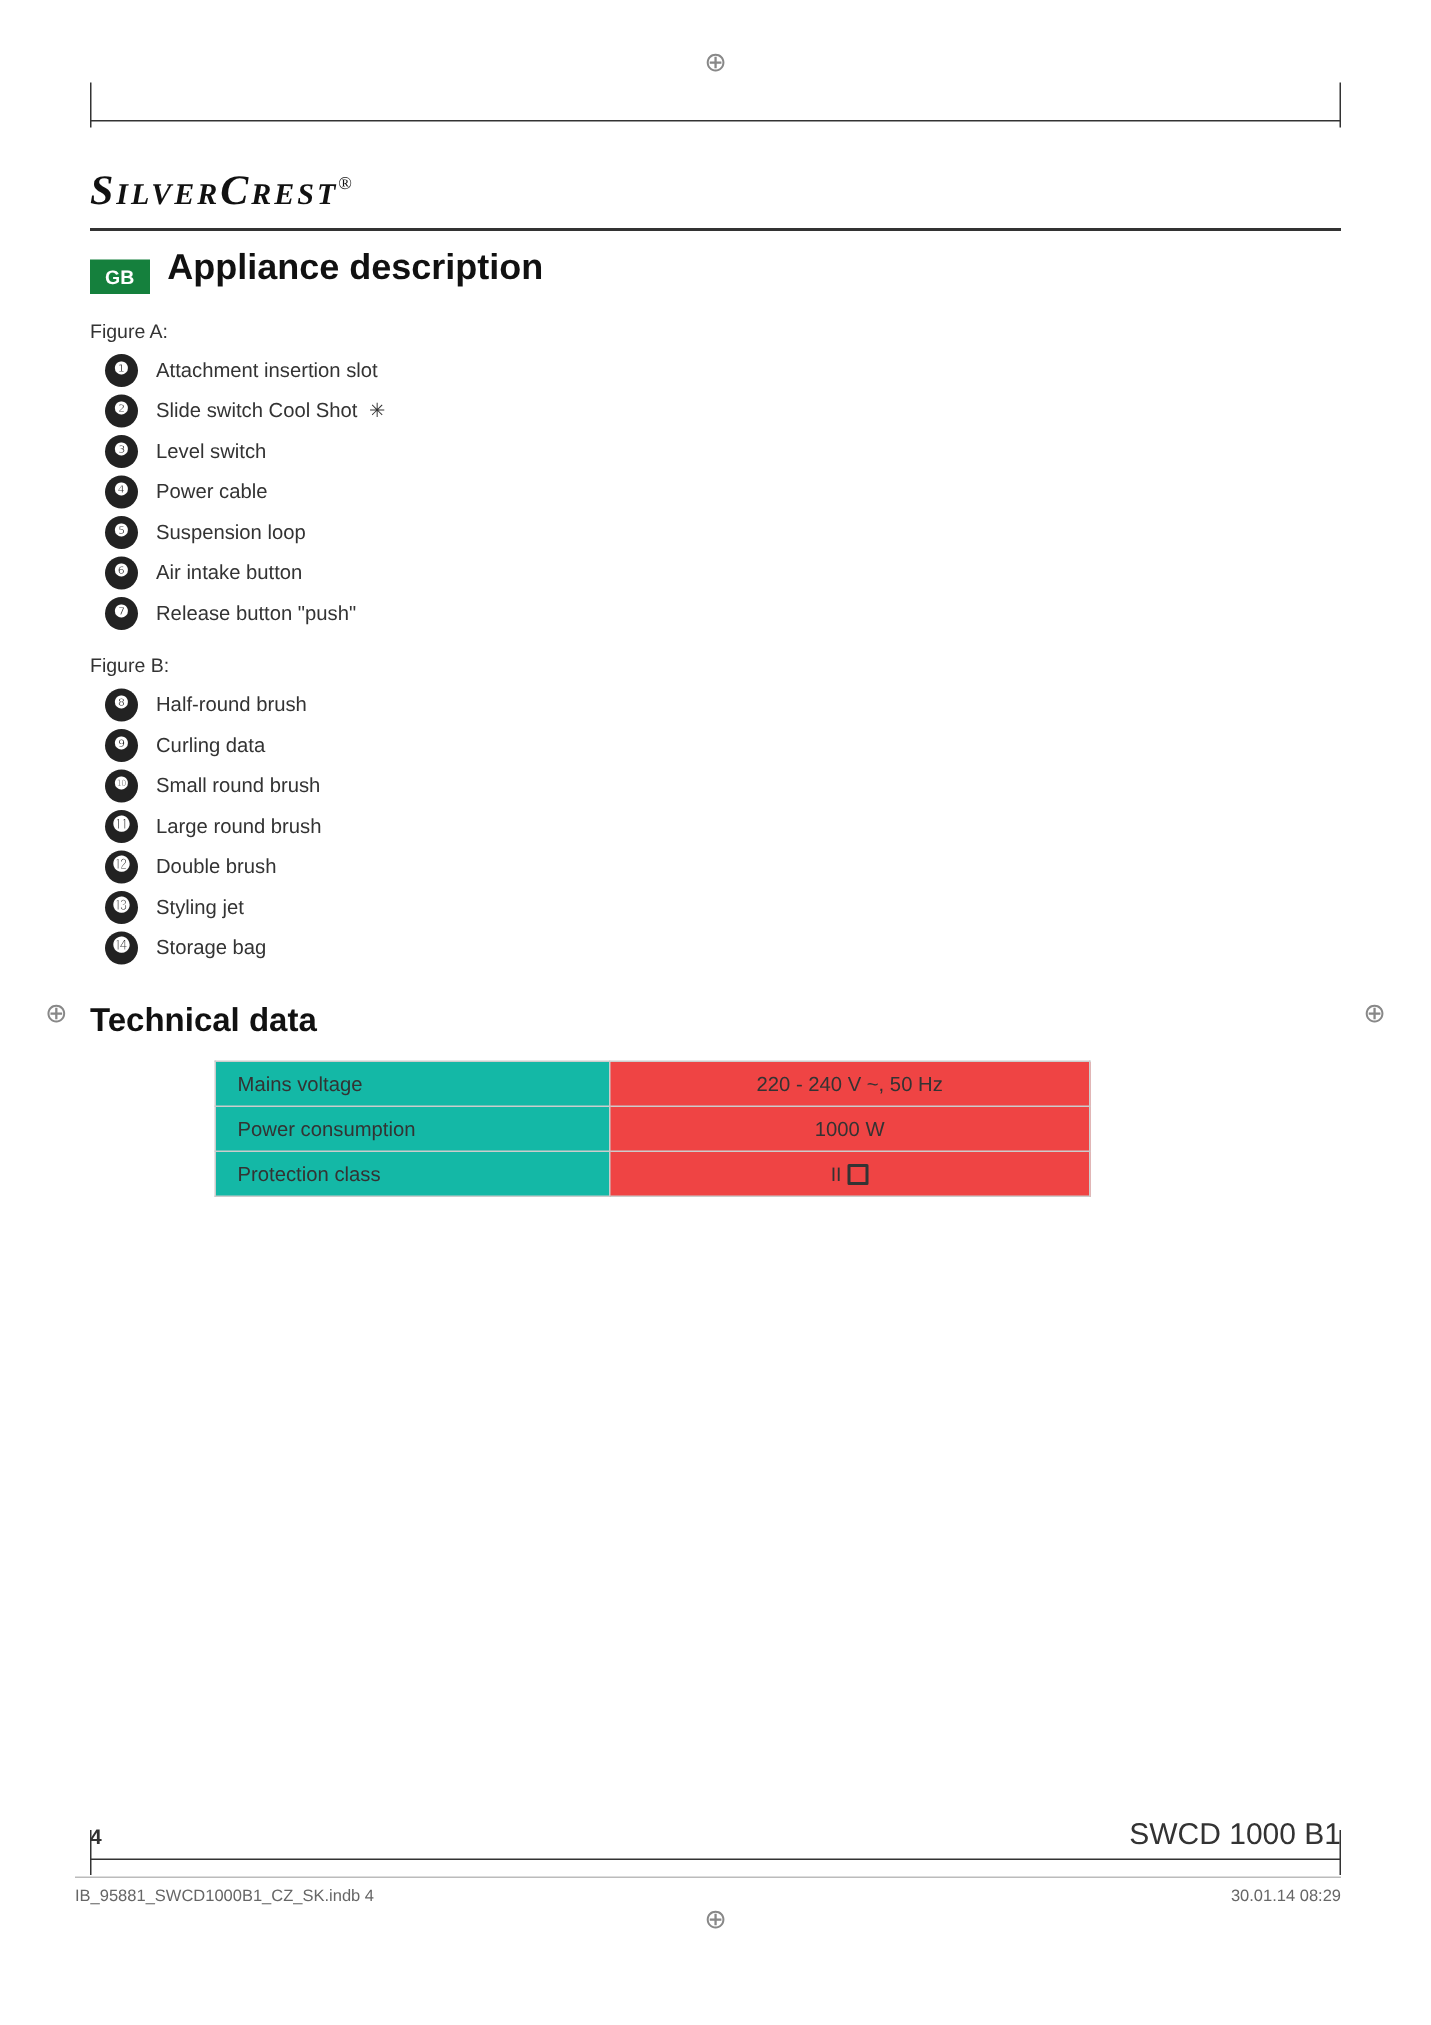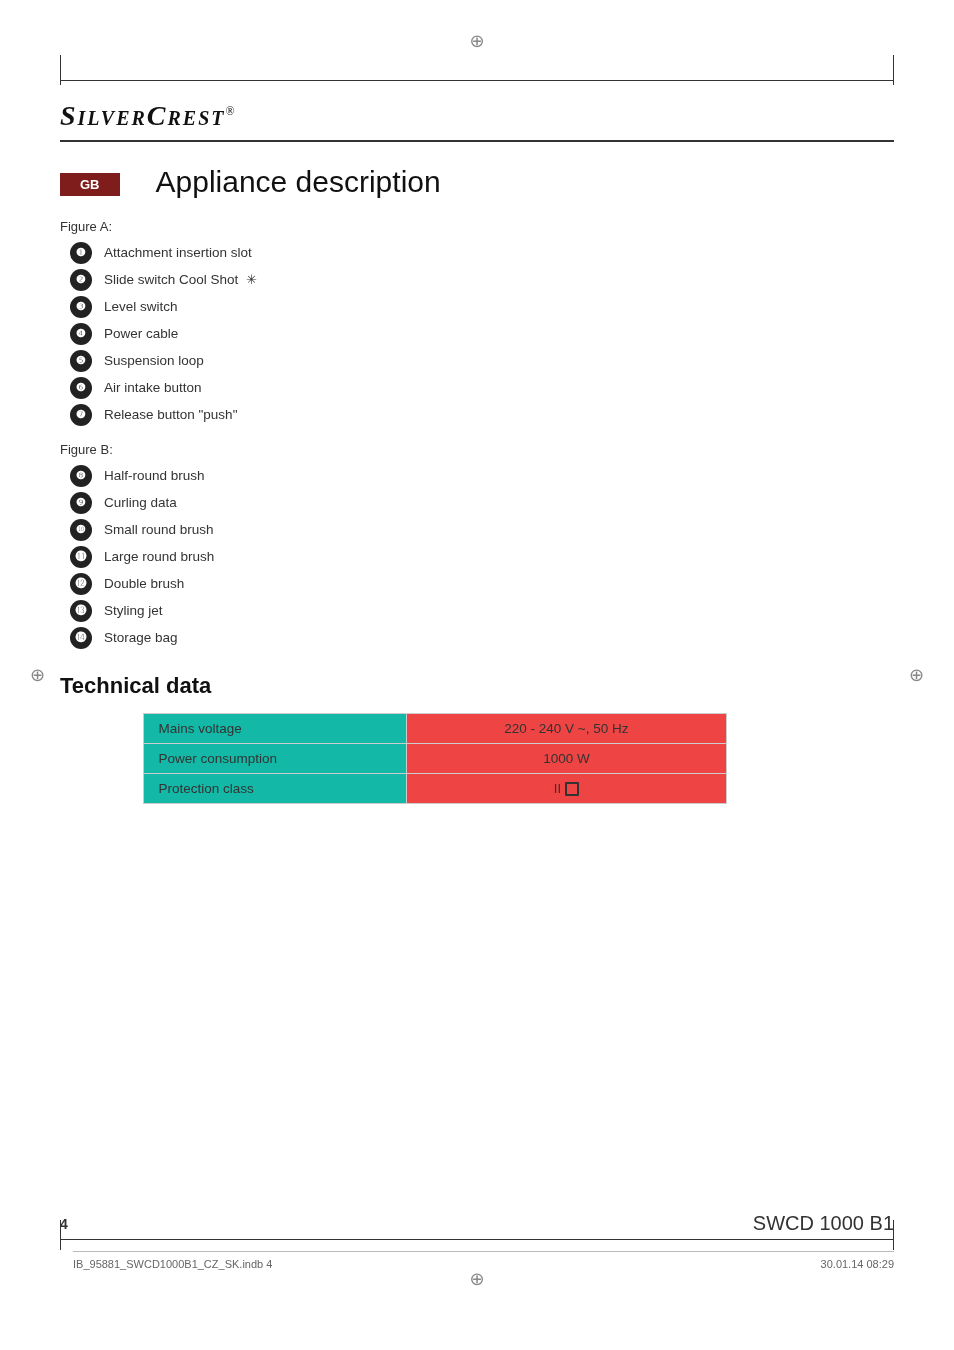--- a/index.html
+++ b/index.html
@@ -86,21 +86,21 @@
       bottom: 100px;
       right: 60px;
       width: 1px;
       height: 30px;
       background: #333;
     }
 
     
     .brand-header {
       position: absolute;
-      top: 92px;
+      top: 104px;
       left: 60px;
       right: 60px;
       padding: 8px 0 8px 0;
       border-bottom: 2px solid #333;
     }
 
     .brand-name {
       font-family: Georgia, 'Times New Roman', serif;
       font-size: 28px;
       font-weight: bold;
@@ -123,34 +123,34 @@
     .main-content {
       position: absolute;
       top: 165px;
       left: 60px;
       right: 60px;
     }
 
     
     .gb-badge {
       display: inline-block;
-      background: #7f1d1d;
+      background: #15803d;
       color: #fff;
       font-size: 13px;
       font-weight: bold;
-      padding: 4px 20px;
-      margin-right: 36px;
+      padding: 4px 10px;
+      margin-right: 12px;
       vertical-align: top;
       margin-top: 8px;
     }
 
     
     .section-heading {
-      font-size: 30px;
-      font-weight: normal;
+      font-size: 24px;
+      font-weight: bold;
       color: #111;
       margin-bottom: 10px;
       display: inline-block;
     }
 
     .header-row {
       display: flex;
       align-items: flex-start;
       margin-bottom: 10px;
     }
@@ -287,21 +287,21 @@
     }
 
     .model-number {
       font-size: 20px;
     }
 
     
     .bottom-footer {
       position: absolute;
       bottom: 80px;
-      left: 73px;
+      left: 50px;
       right: 60px;
       display: flex;
       justify-content: space-between;
       align-items: center;
       font-size: 11px;
       color: #666;
       border-top: 1px solid #bbb;
       padding-top: 6px;
     }
   </style>

